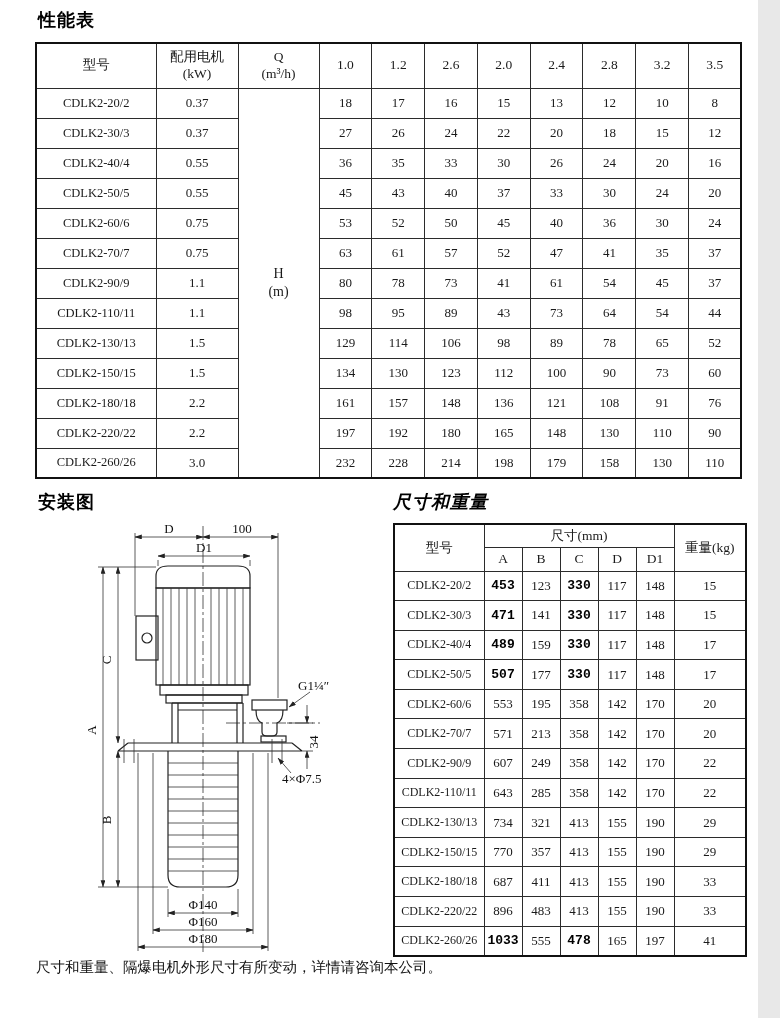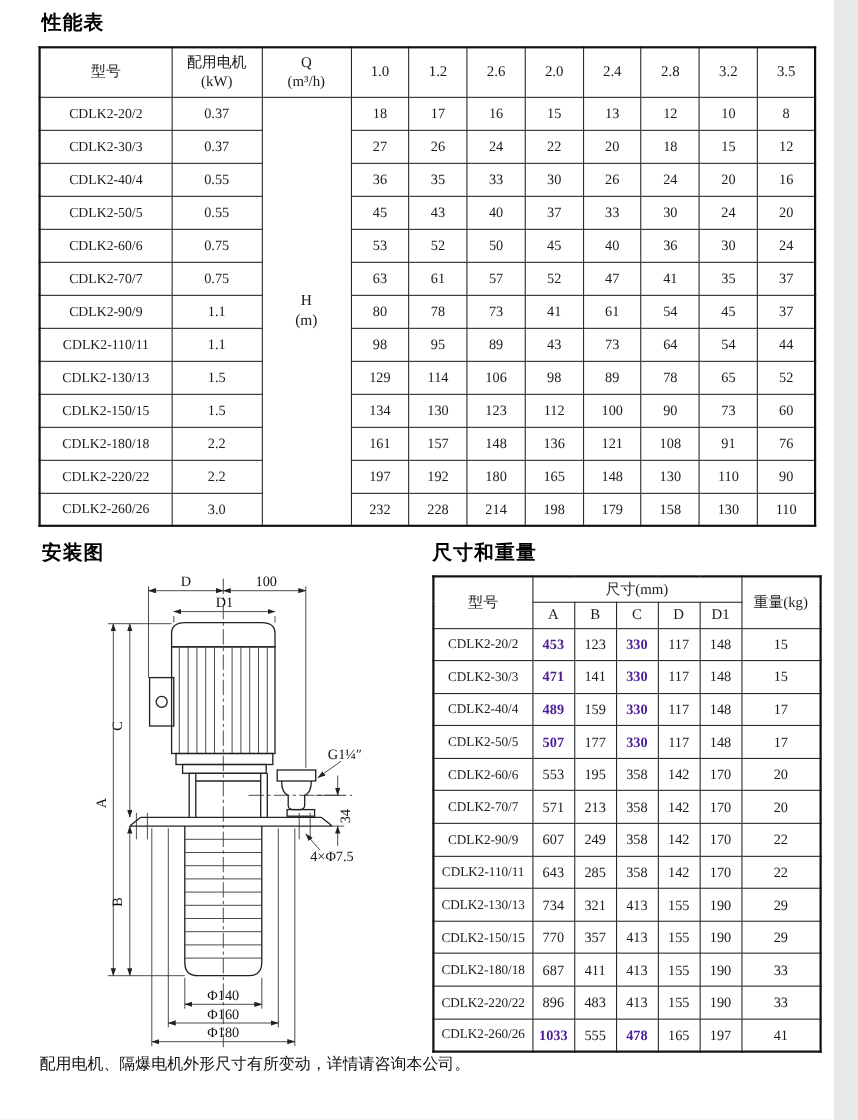--- a/index.html
+++ b/index.html
@@ -2,41 +2,41 @@
 <html><head>
 <meta charset="utf-8">
 <style>
   html,body{margin:0;padding:0;background:#e8e8e8;}
   .page{position:relative;width:758px;height:1018px;background:#ffffff;
         font-family:"Liberation Serif",serif;color:#1a1a1a;overflow:hidden;}
   .title{position:absolute;margin:0;font-family:"Liberation Sans",sans-serif;
          font-weight:700;font-size:18px;letter-spacing:1px;color:#000;}
   .t-perf{left:38px;top:8px;}
   .t-install{left:38px;top:490px;}
-  .t-dims{left:393px;top:490px;}
+  .t-dims{left:393px;top:490px;font-style:italic;}
 
   table{border-collapse:collapse;table-layout:fixed;background:#fff;}
   th,td{border:1px solid #2b2b2b;text-align:center;vertical-align:middle;
         padding:0 2px;overflow:hidden;}
   .perf{position:absolute;left:35px;top:42px;width:705px;border:2px solid #111;}
   .perf th{font-size:13.5px;font-weight:400;white-space:pre-line;line-height:1.25;}
   .perf thead tr{height:45px;}
   .perf tbody tr{height:30px;}
   .perf td{font-size:13px;}
   .perf td.model{font-size:12.5px;}
   .perf td.hcell{font-size:14px;white-space:pre-line;line-height:1.3;}
 
   .dims{position:absolute;left:393px;top:523px;width:352px;border:2px solid #111;}
   .dims th{font-size:13.5px;font-weight:400;}
   .dims tr.h1{height:23px;}
   .dims tr.h2{height:24px;}
   .dims tbody tr{height:29.6px;}
   .dims td{font-size:13px;}
   .dims td.model{font-size:12px;}
-  .dims td.em{font-family:Liberation Serif, serif;font-weight:600;font-size:13px;color:#4c1d95;text-align:center;}
+  .dims td.em{font-family:Liberation Mono, monospace;font-weight:600;font-size:13px;color:#000000;text-align:center;}
 
   .foot{position:absolute;left:36px;top:958px;font-size:14.5px;color:#111;
         font-family:"Liberation Sans",sans-serif;}
 
   .drawing{position:absolute;left:30px;top:520px;width:360px;height:448px;}
   .drawing text{font-family:"Liberation Serif",serif;font-size:13px;fill:#111;}
   .ln{stroke:#222;stroke-width:1.2;fill:none;}
   .thin{stroke:#333;stroke-width:0.8;fill:none;}
   .cl{stroke:#333;stroke-width:0.8;fill:none;stroke-dasharray:14 3 3 3;}
 </style>
@@ -475,15 +475,15 @@
       <path class="thin" d="M138,369 V397 M208,369 V397 M123,233 V414 M223,233 V414 M108,233 V431 M238,233 V431"></path>
       <line class="thin" x1="138" y1="393" x2="208" y2="393" marker-start="url(#arr)" marker-end="url(#arr)"></line>
       <line class="thin" x1="123" y1="410" x2="223" y2="410" marker-start="url(#arr)" marker-end="url(#arr)"></line>
       <line class="thin" x1="108" y1="427" x2="238" y2="427" marker-start="url(#arr)" marker-end="url(#arr)"></line>
       <text x="173" y="389" text-anchor="middle">Φ140</text>
       <text x="173" y="406" text-anchor="middle">Φ160</text>
       <text x="173" y="423" text-anchor="middle">Φ180</text>
     </g>
   </svg>
 
-  <div class="foot">配用电机、隔爆电机外形尺寸有所变动，详情请咨询本公司。</div>
+  <div class="foot">尺寸和重量、隔爆电机外形尺寸有所变动，详情请咨询本公司。</div>
 
 </div>
 
 </body></html>

